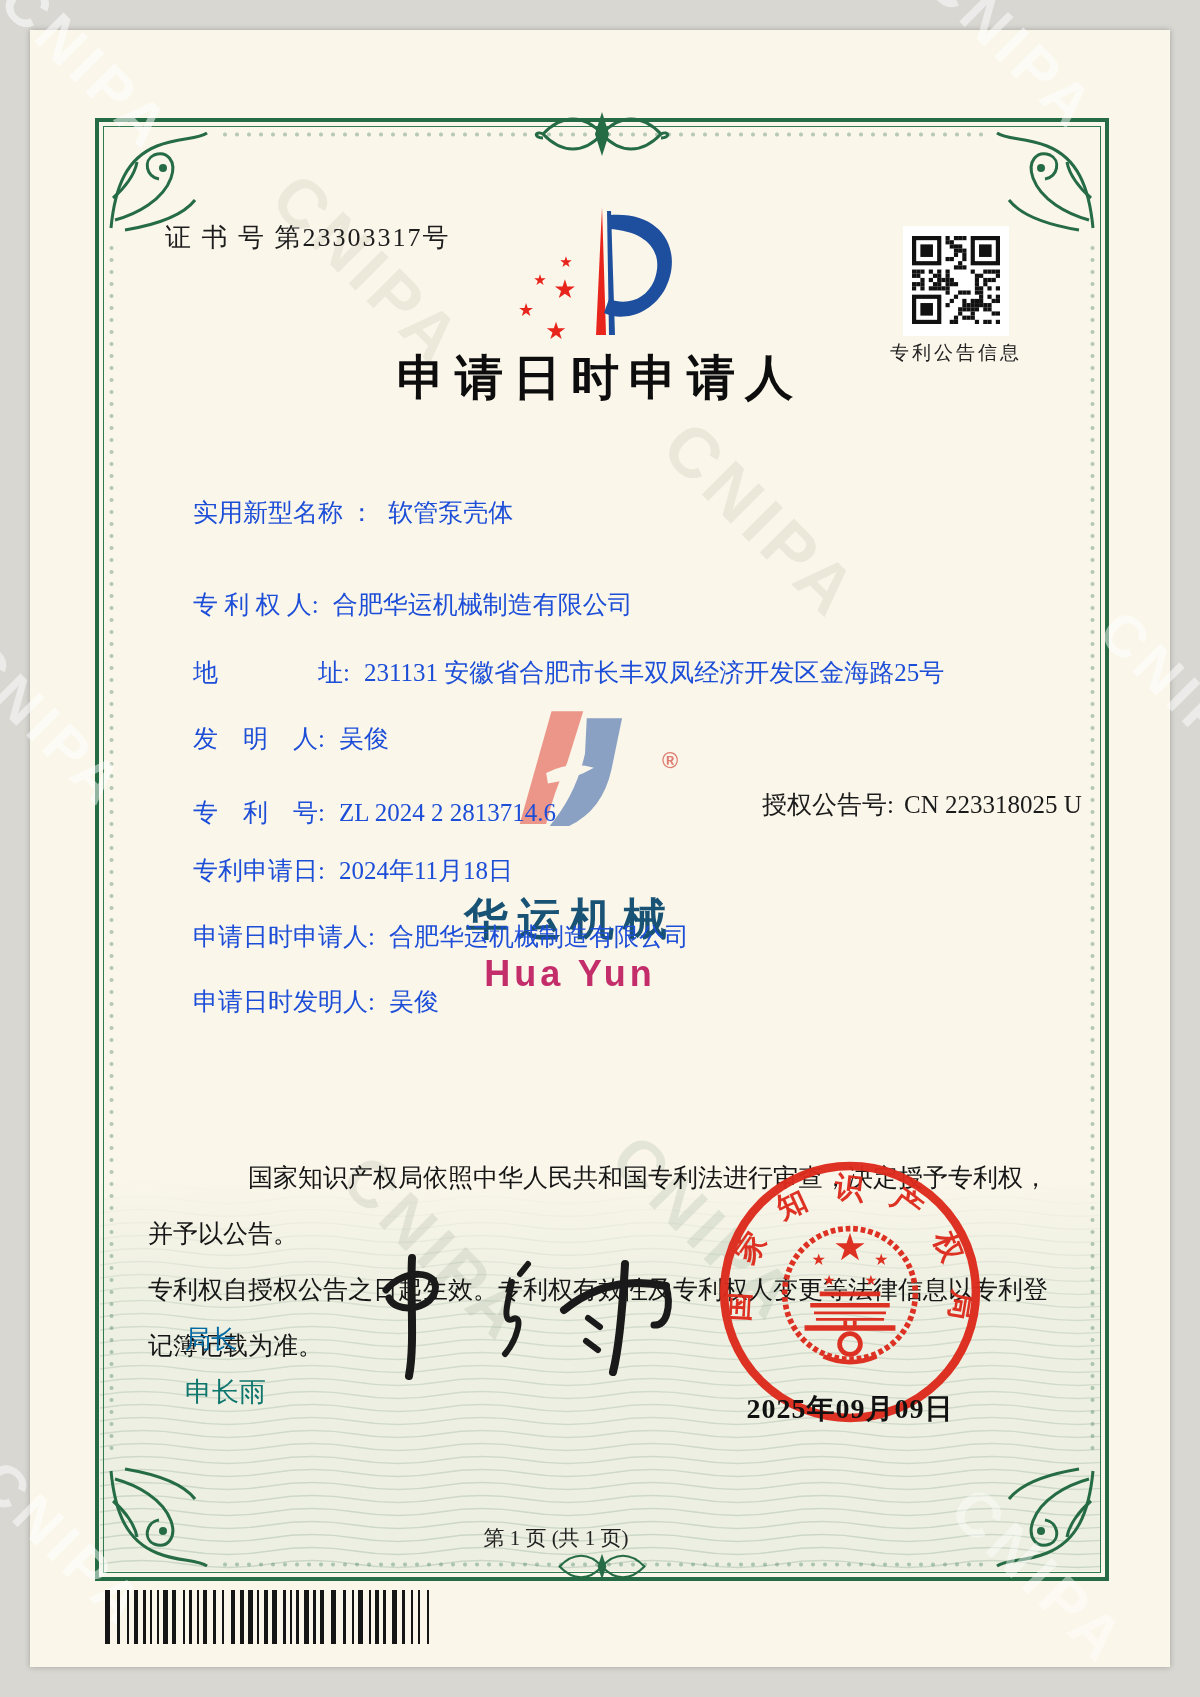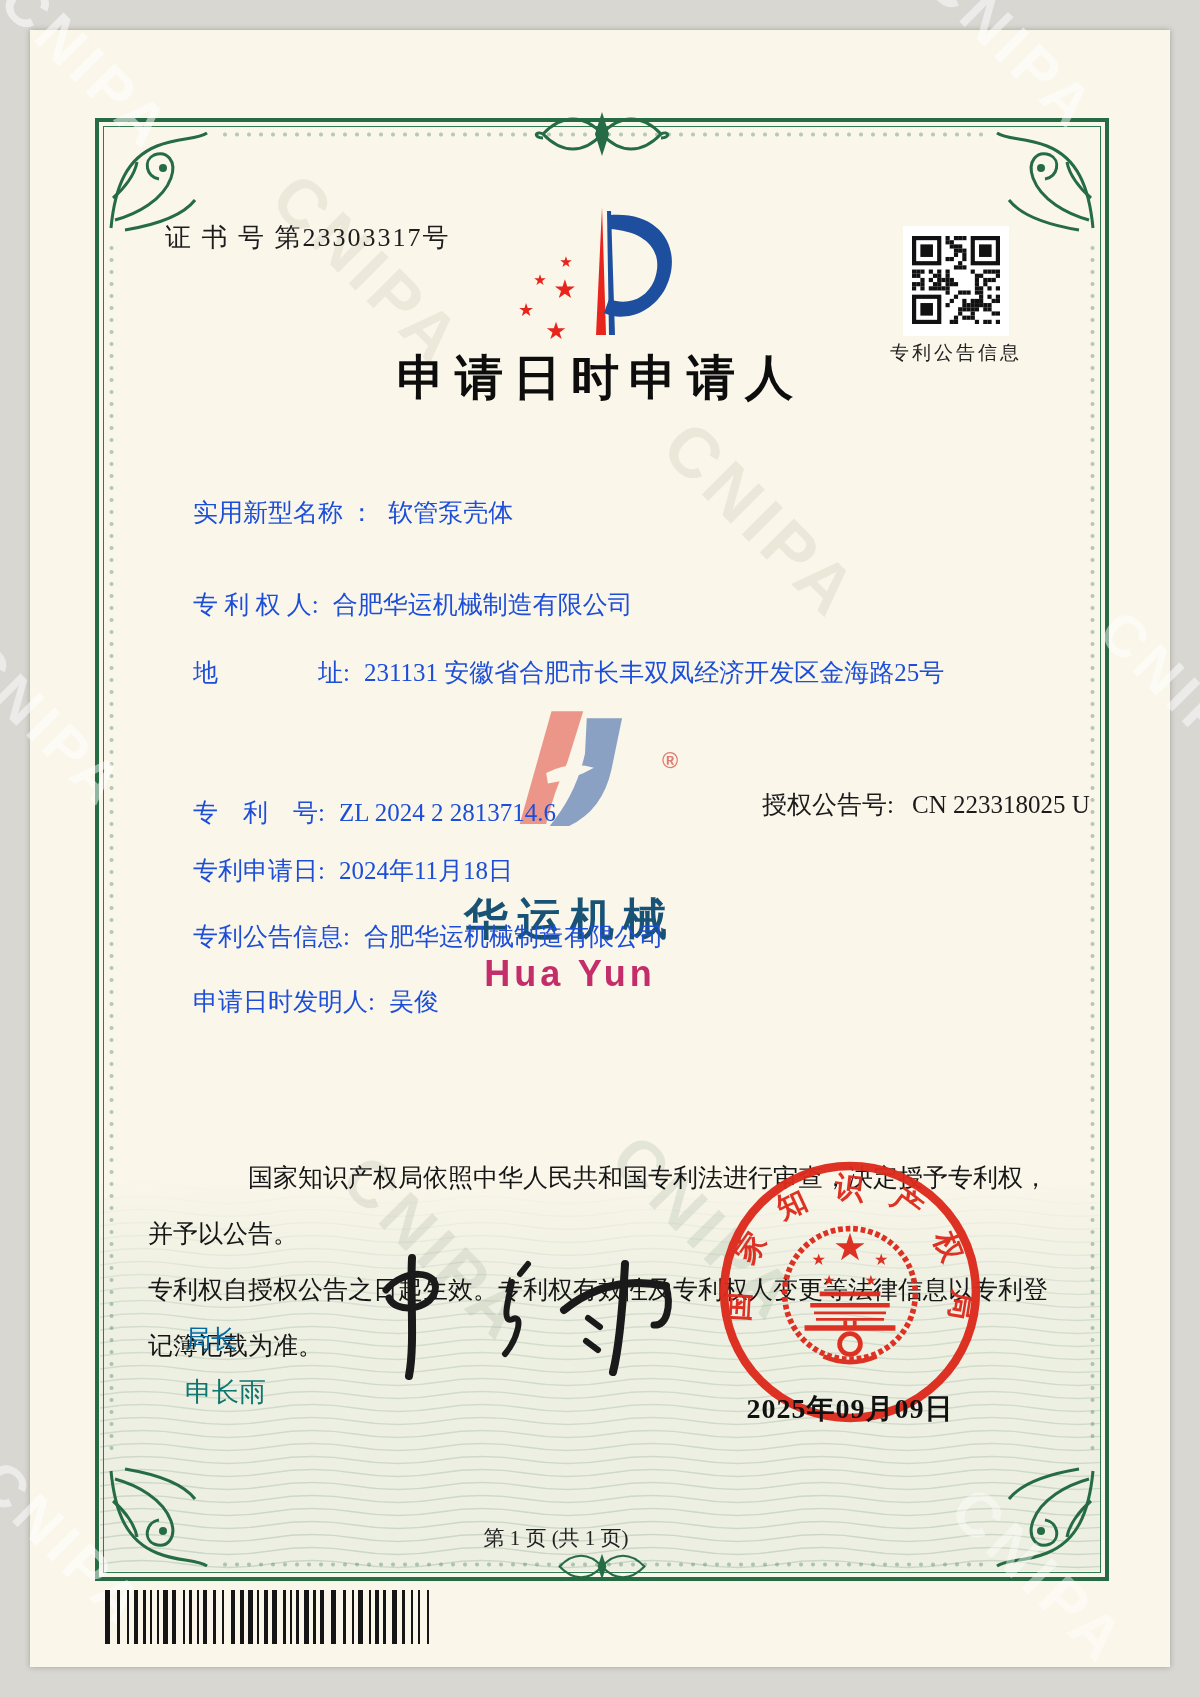--- a/index.html
+++ b/index.html
@@ -45,21 +45,21 @@
   .logo{position:absolute;left:468px;top:203px;width:212px;height:138px;z-index:4;}
   .qr-wrap{position:absolute;left:903px;top:226px;width:106px;height:110px;background:#fff;z-index:4;}
   .qr-wrap svg{position:absolute;left:9px;top:10px;width:88px;height:88px;}
   .qr-caption{position:absolute;left:870px;top:340px;width:172px;text-align:center;font-size:19px;color:#222;letter-spacing:3px;z-index:4;}
   .title{position:absolute;left:95px;top:346px;width:1010px;text-align:center;font-size:48px;font-weight:bold;color:#0d0d0d;letter-spacing:10px;z-index:4;}
 
   
   .row{position:absolute;left:168px;font-size:25px;color:#1d4ed8;white-space:pre;z-index:4;}
   .row .val{margin-left:14px;}
   .col2{position:absolute;left:737px;font-size:25px;color:#1b1b1b;white-space:pre;z-index:4;}
-  .col2 .val{margin-left:18px;}
+  .col2 .val{margin-left:10px;}
 
   
   .statement{position:absolute;left:148px;top:1150px;width:912px;font-size:25px;color:#161616;line-height:56px;z-index:4;}
   .statement .st1{text-indent:100px;}
 
   
   .signer-title{position:absolute;left:185px;top:1322px;font-size:26px;font-family:"Liberation Sans",sans-serif;color:#0369a1;z-index:4;}
   .signer-name{position:absolute;left:185px;top:1374px;font-size:27px;font-family:"Liberation Sans",sans-serif;color:#0f766e;z-index:4;}
   .signature{position:absolute;left:360px;top:1246px;width:340px;height:145px;z-index:5;}
 
@@ -327,31 +327,34 @@
 
   <div class="row" style="top:468px">
     <span class="lab">实用新型名称 ：</span><span class="val">软管泵壳体</span>
   </div>
   <div class="row" style="top:560px">
     <span class="lab">专 利 权 人:</span><span class="val">合肥华运机械制造有限公司</span>
   </div>
   <div class="row" style="top:628px">
     <span class="lab">地　　　　址:</span><span class="val">231131 安徽省合肥市长丰双凤经济开发区金海路25号</span>
   </div>
+  <div class="row" style="top:694px">
+    <span class="lab">发　明　人:</span><span class="val">吴俊</span>
+  </div>
   <div class="row" style="top:768px">
     <span class="lab">专　利　号:</span><span class="val">ZL 2024 2 2813714.6</span>
   </div>
   <div class="col2" style="top:760px">
     <span class="lab">授权公告号:</span><span class="val">CN 223318025 U</span>
   </div>
   <div class="row" style="top:826px">
     <span class="lab">专利申请日:</span><span class="val">2024年11月18日</span>
   </div>
   <div class="row" style="top:892px">
-    <span class="lab">专利公告信息:</span><span class="val">合肥华运机械制造有限公司</span>
+    <span class="lab">申请日时申请人:</span><span class="val">合肥华运机械制造有限公司</span>
   </div>
   <div class="row" style="top:957px">
     <span class="lab">申请日时发明人:</span><span class="val">吴俊</span>
   </div>
 
   <div class="brand">
     <svg class="mono" viewBox="0 0 170 150">
       <path d="M28,142 L64,14 L100,14 L82,72 Q66,108 58,142 Z" fill="#e0392c"></path>
       <path d="M104,22 L144,22 L132,80 Q122,126 84,144 L62,144 Q92,108 102,62 Z" fill="#1e4f9e"></path>
       <path d="M58,84 Q86,70 112,78 Q88,92 60,96 Z" fill="#faf6ea"></path>

